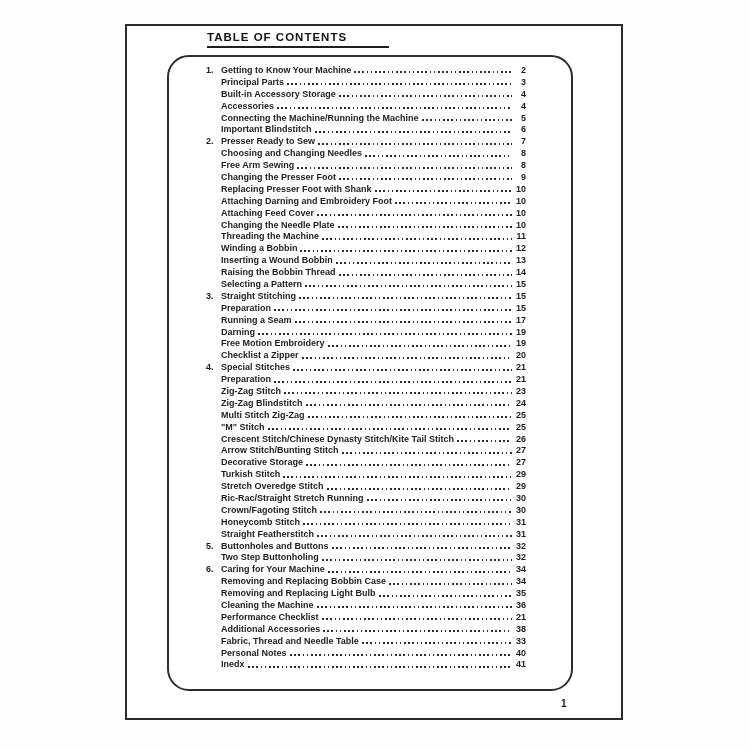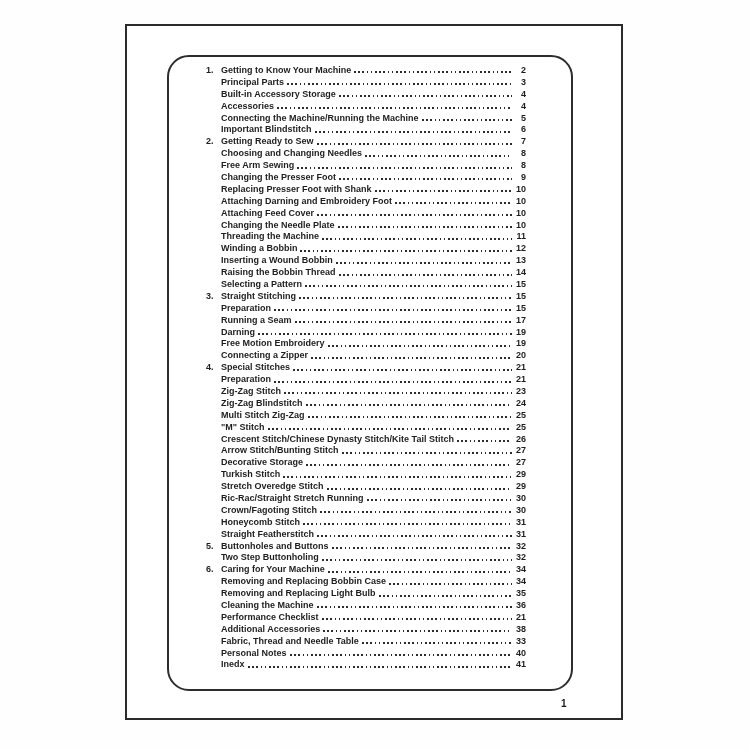--- a/index.html
+++ b/index.html
@@ -85,20 +85,21 @@
     font-size: 10px;
     font-weight: bold;
     color: #1a1a1a;
   }
 </style>
 </head>
 <body>
 
 <div class="page">
   <div class="outer-border">
+    <div class="title">TABLE OF CONTENTS</div>
     <div class="toc-box">
       <div class="toc-list">
           <div class="row">
             <span class="num">1.</span>
             <span class="label">Getting to Know Your Machine</span>
             <span class="leader"></span>
             <span class="pg">2</span>
           </div>
           <div class="row">
             <span class="num"></span>
@@ -125,21 +126,21 @@
             <span class="pg">5</span>
           </div>
           <div class="row">
             <span class="num"></span>
             <span class="label">Important Blindstitch</span>
             <span class="leader"></span>
             <span class="pg">6</span>
           </div>
           <div class="row">
             <span class="num">2.</span>
-            <span class="label">Getting Ready to Sew</span>
+            <span class="label">Presser Ready to Sew</span>
             <span class="leader"></span>
             <span class="pg">7</span>
           </div>
           <div class="row">
             <span class="num"></span>
             <span class="label">Choosing and Changing Needles</span>
             <span class="leader"></span>
             <span class="pg">8</span>
           </div>
           <div class="row">
@@ -233,21 +234,21 @@
             <span class="pg">19</span>
           </div>
           <div class="row">
             <span class="num"></span>
             <span class="label">Free Motion Embroidery</span>
             <span class="leader"></span>
             <span class="pg">19</span>
           </div>
           <div class="row">
             <span class="num"></span>
-            <span class="label">Connecting a Zipper</span>
+            <span class="label">Checklist a Zipper</span>
             <span class="leader"></span>
             <span class="pg">20</span>
           </div>
           <div class="row">
             <span class="num">4.</span>
             <span class="label">Special Stitches</span>
             <span class="leader"></span>
             <span class="pg">21</span>
           </div>
           <div class="row">

